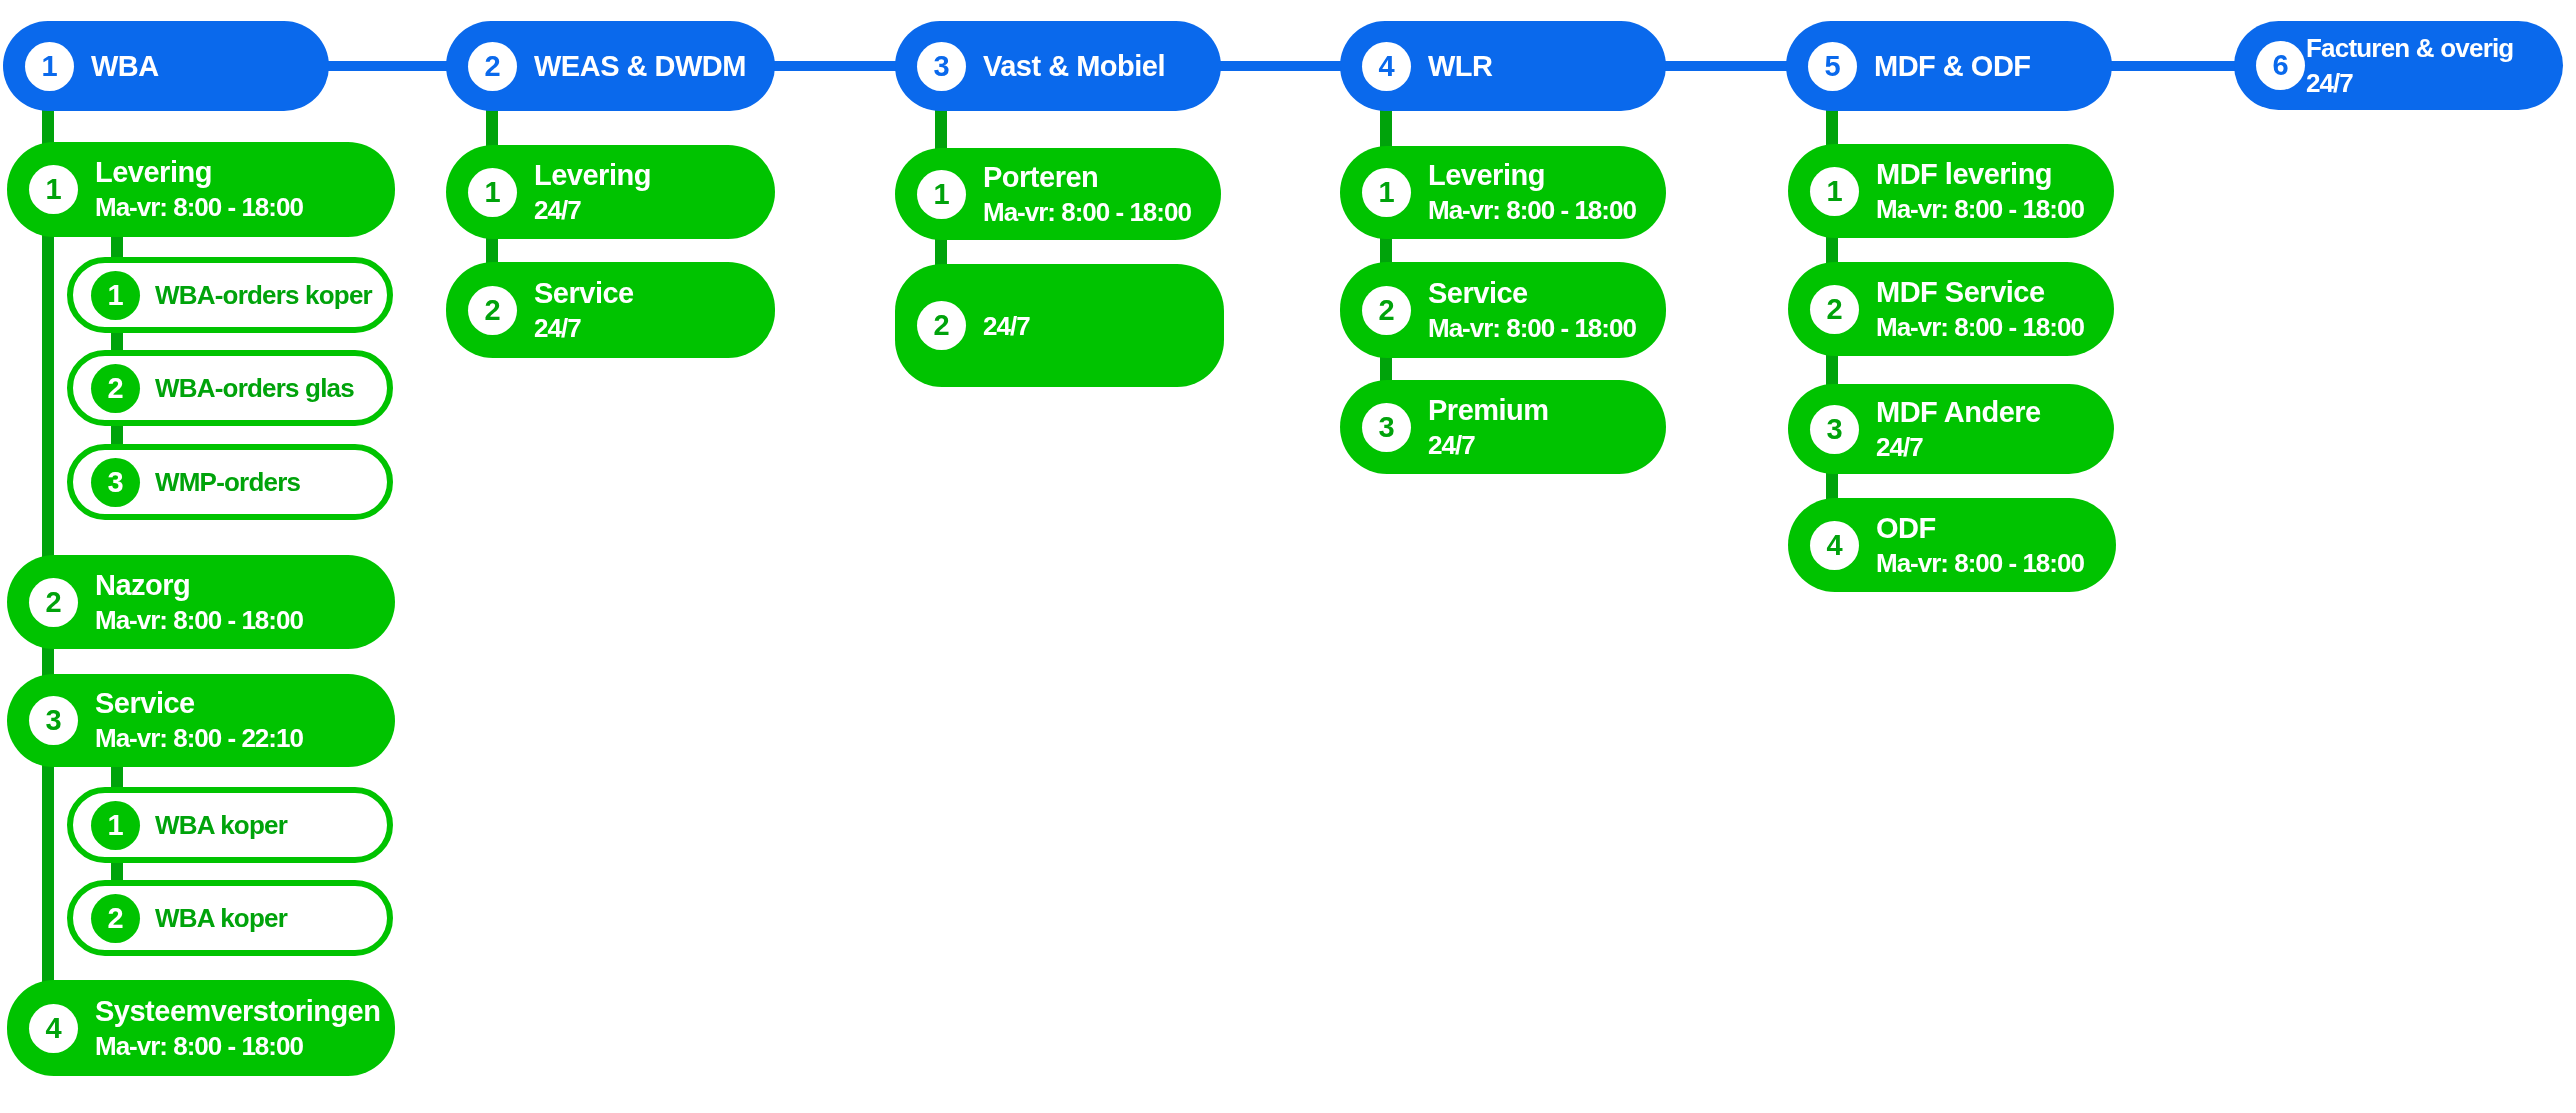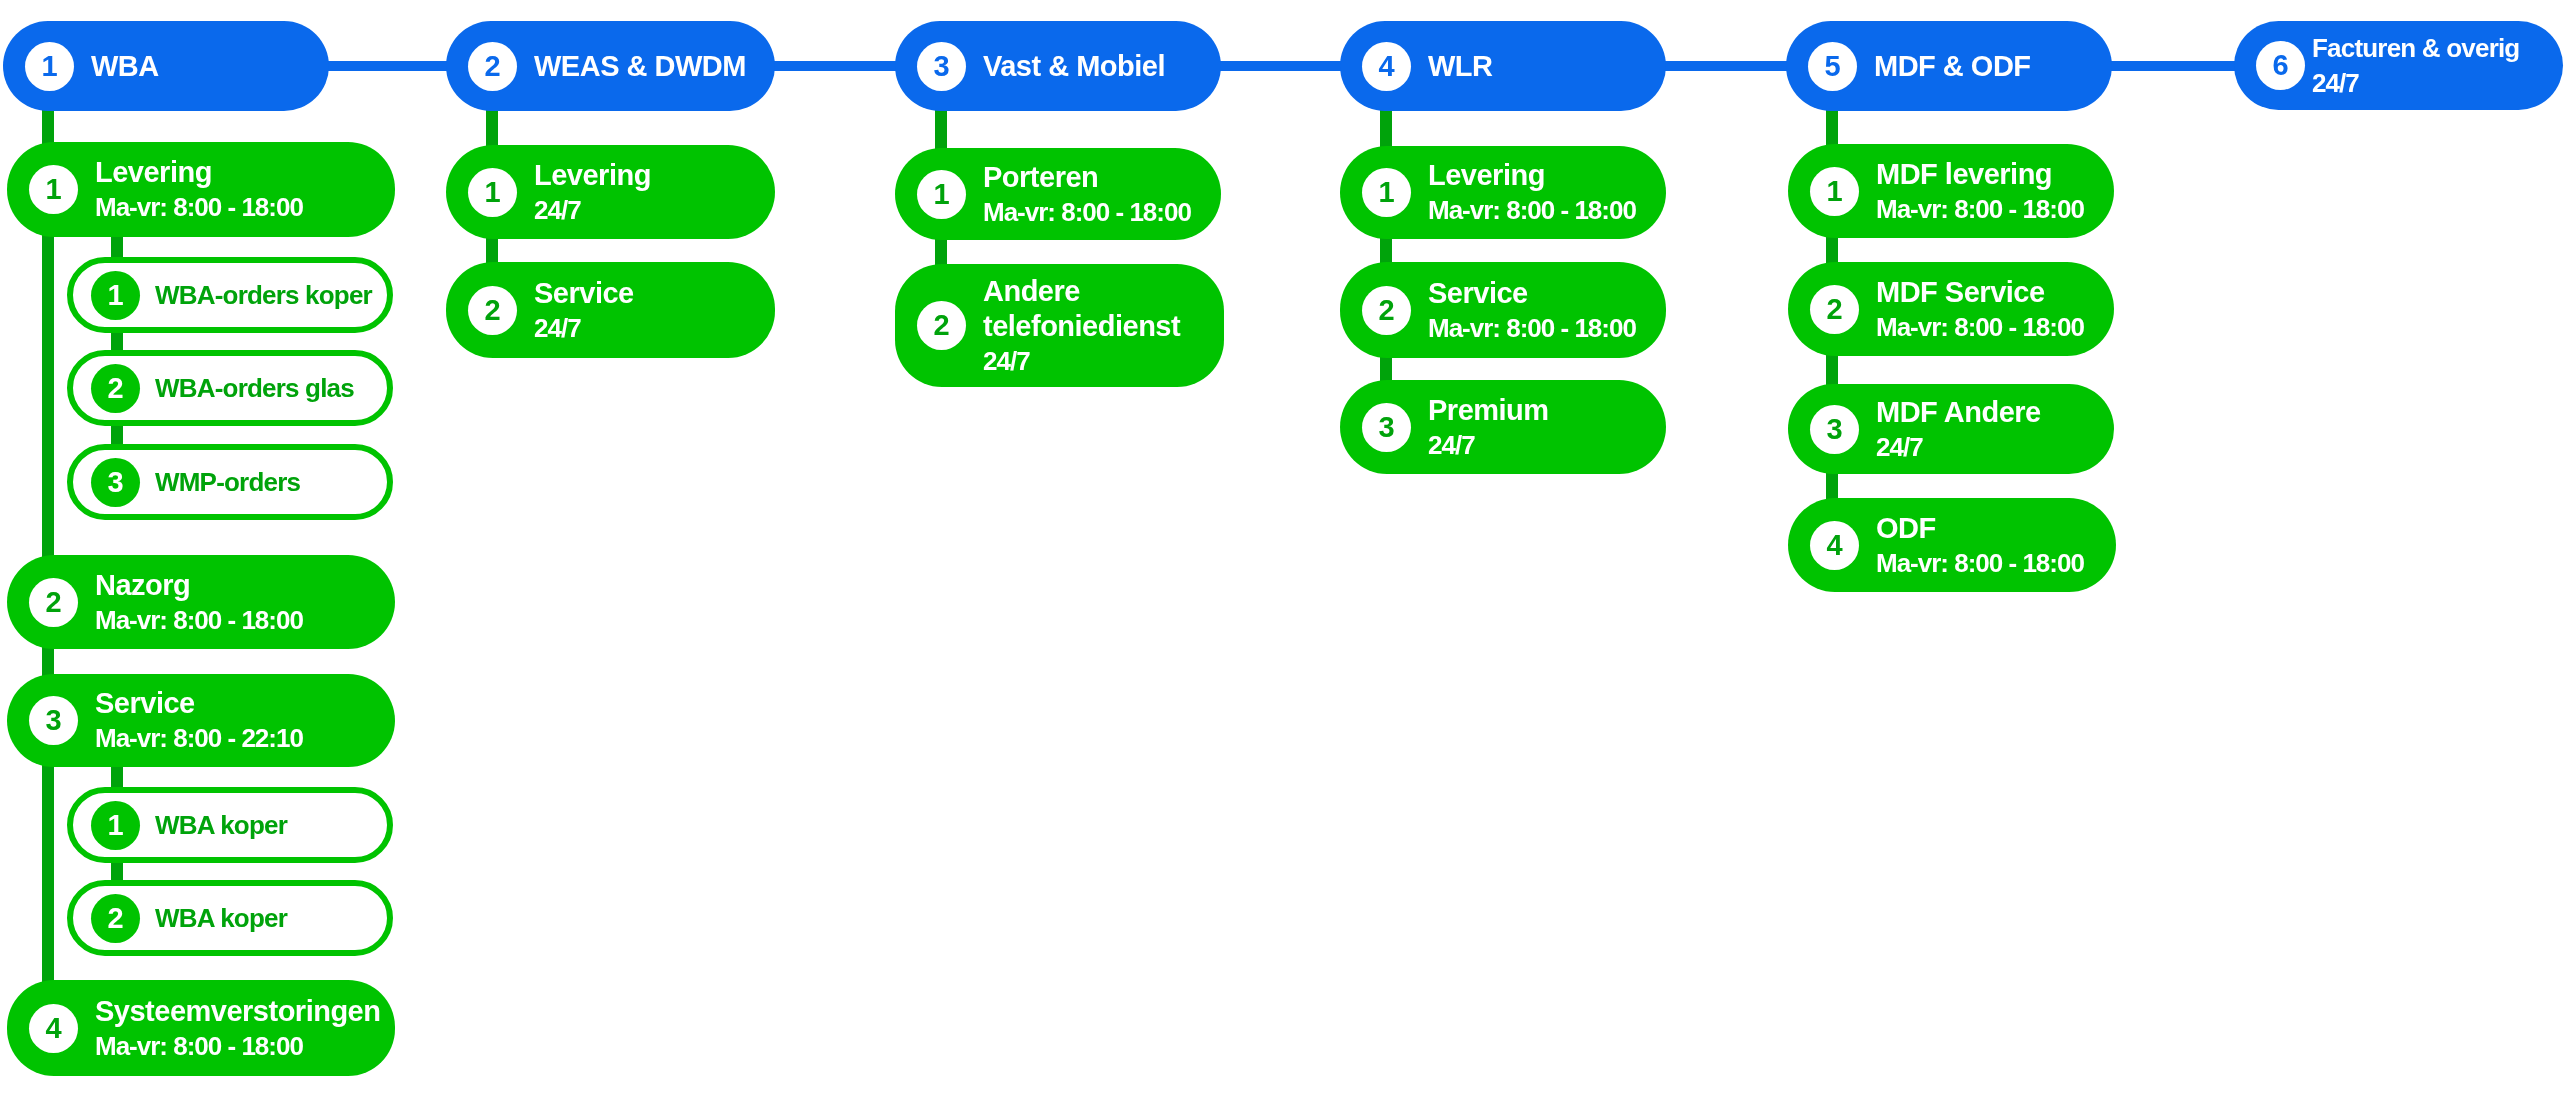--- a/index.html
+++ b/index.html
@@ -154,21 +154,20 @@
     <div class="badge">1</div>
     <div class="txt">
       <div class="title">Porteren</div>
       <div class="hours">Ma-vr: 8:00 - 18:00</div>
     </div>
   </div>
 
   <div class="pill green" style="left:895px;top:264px;width:329px;height:123px">
     <div class="badge">2</div>
     <div class="txt">
-      <div class="title wrap">Andere telefoniedienst</div>
       <div class="hours">24/7</div>
     </div>
   </div>
 
   <div class="vline" style="left:1380px;top:99px;width:12px;height:291px"></div>
 
   <div class="pill blue" style="left:1340px;top:21px;width:326px;height:90px">
     <div class="badge">4</div>
     <div class="txt">
       <div class="title">WLR</div>
@@ -235,20 +234,20 @@
   <div class="pill green" style="left:1788px;top:498px;width:328px;height:94px">
     <div class="badge">4</div>
     <div class="txt">
       <div class="title">ODF</div>
       <div class="hours">Ma-vr: 8:00 - 18:00</div>
     </div>
   </div>
 
   <div class="pill blue" style="left:2234px;top:21px;width:329px;height:89px">
     <div class="badge">6</div>
-    <div class="txt" style="margin-left:7px">
+    <div class="txt" style="margin-left:1px">
       <div class="title small">Facturen &amp; overig</div>
       <div class="hours">24/7</div>
     </div>
   </div>
 
 </div>
 
 
 </body></html>

